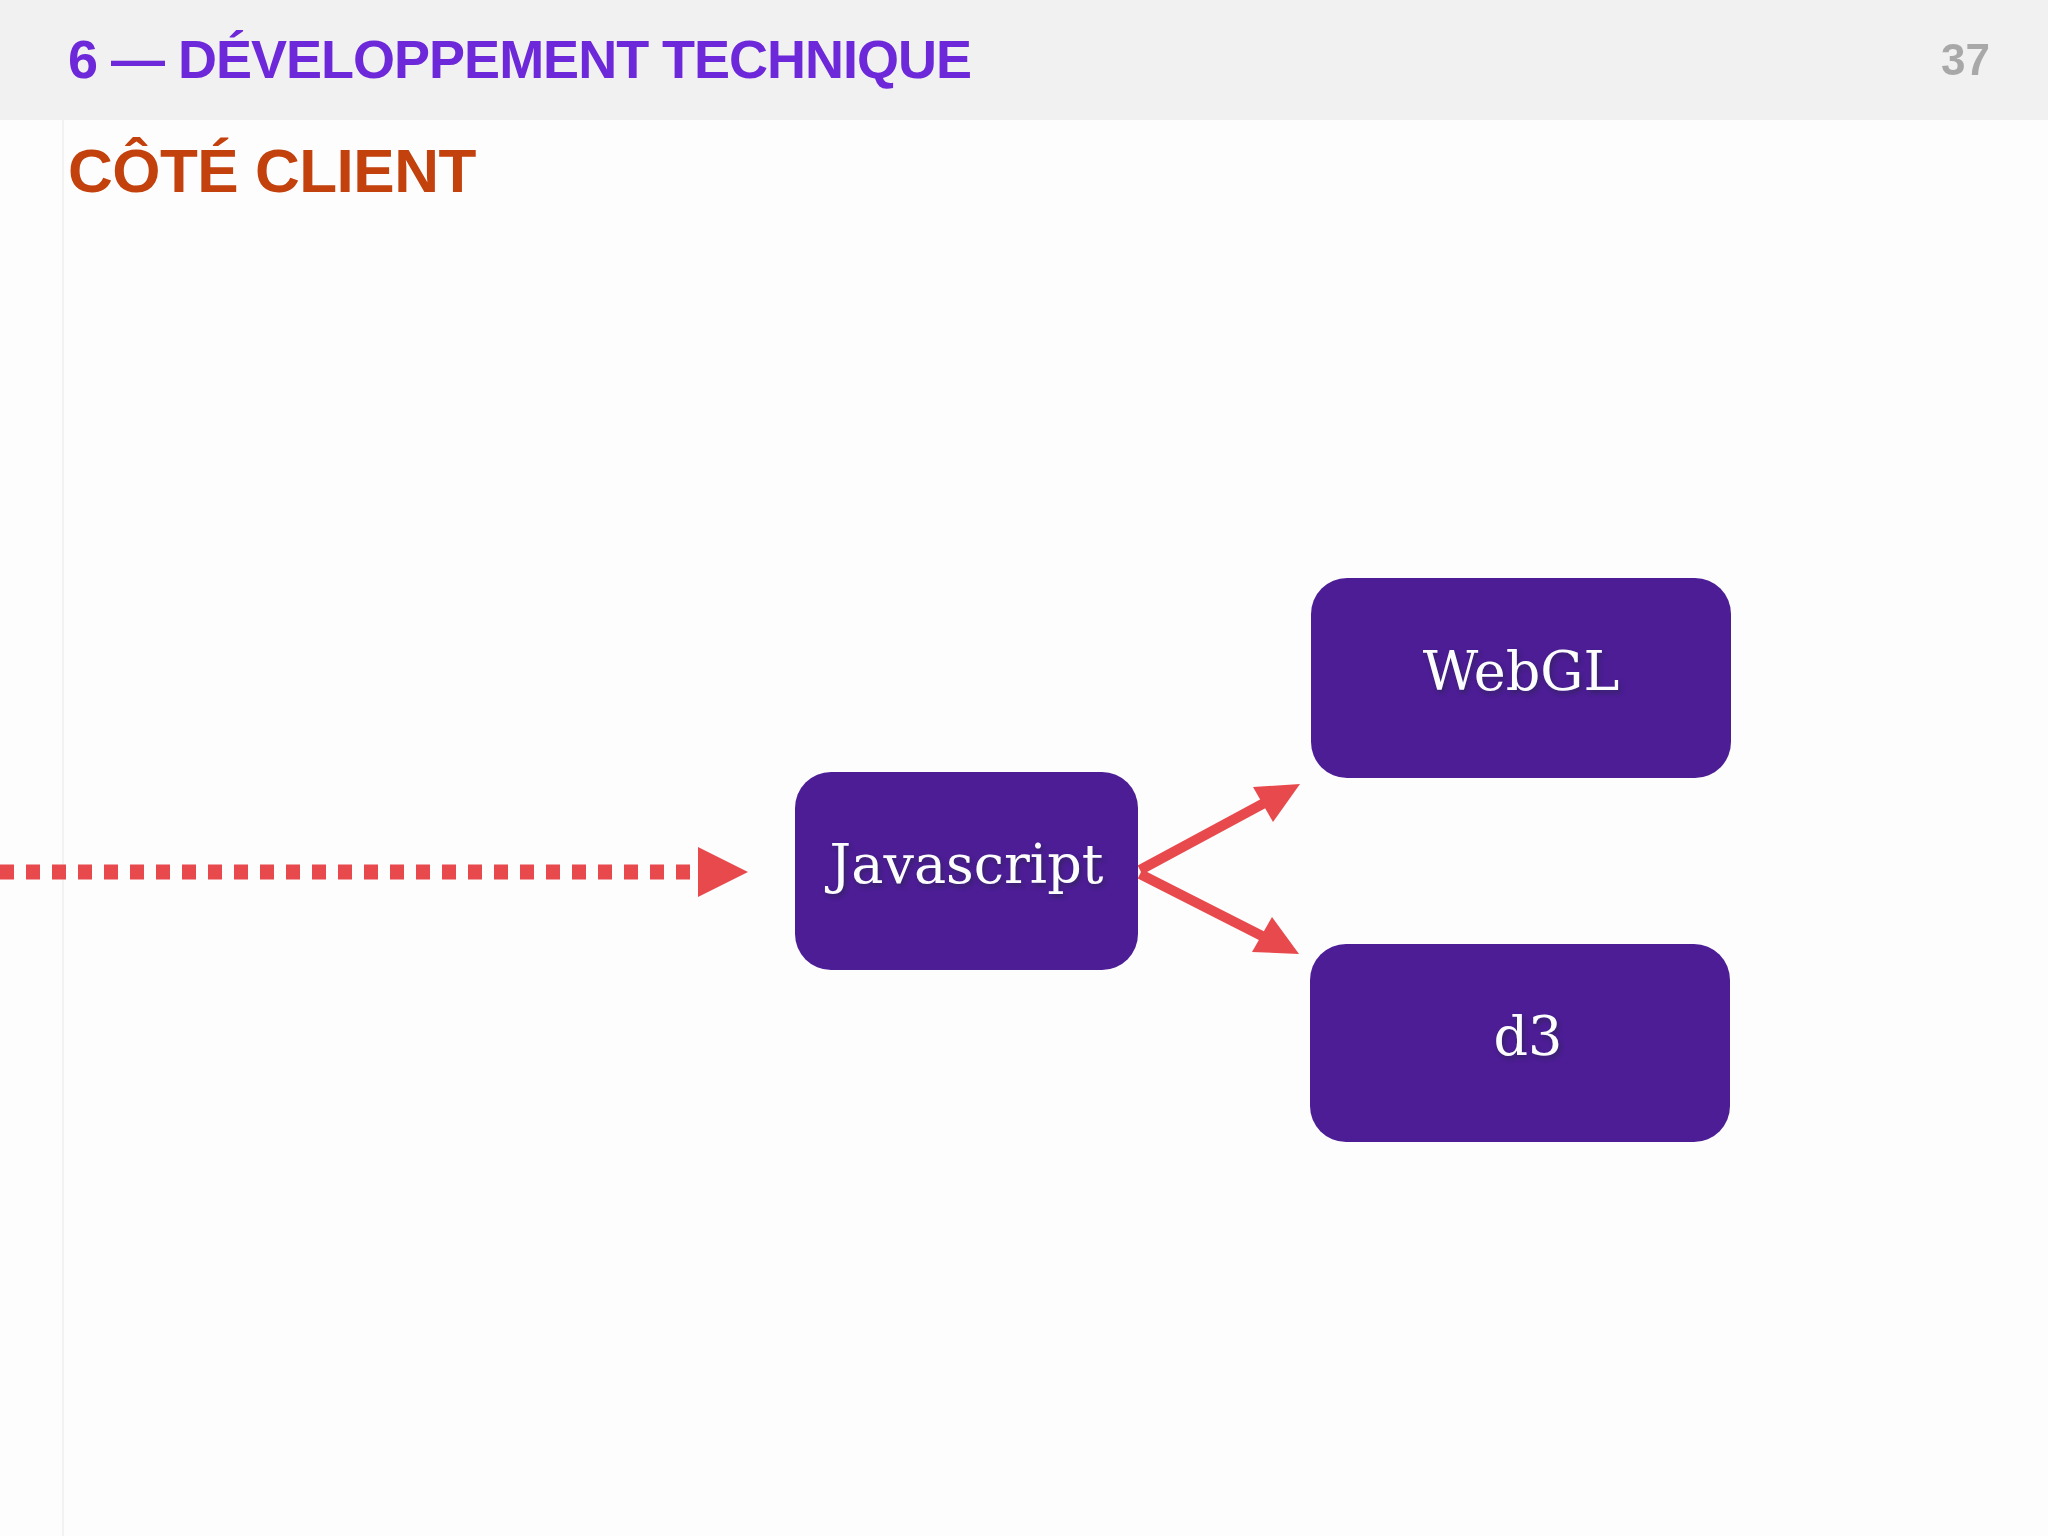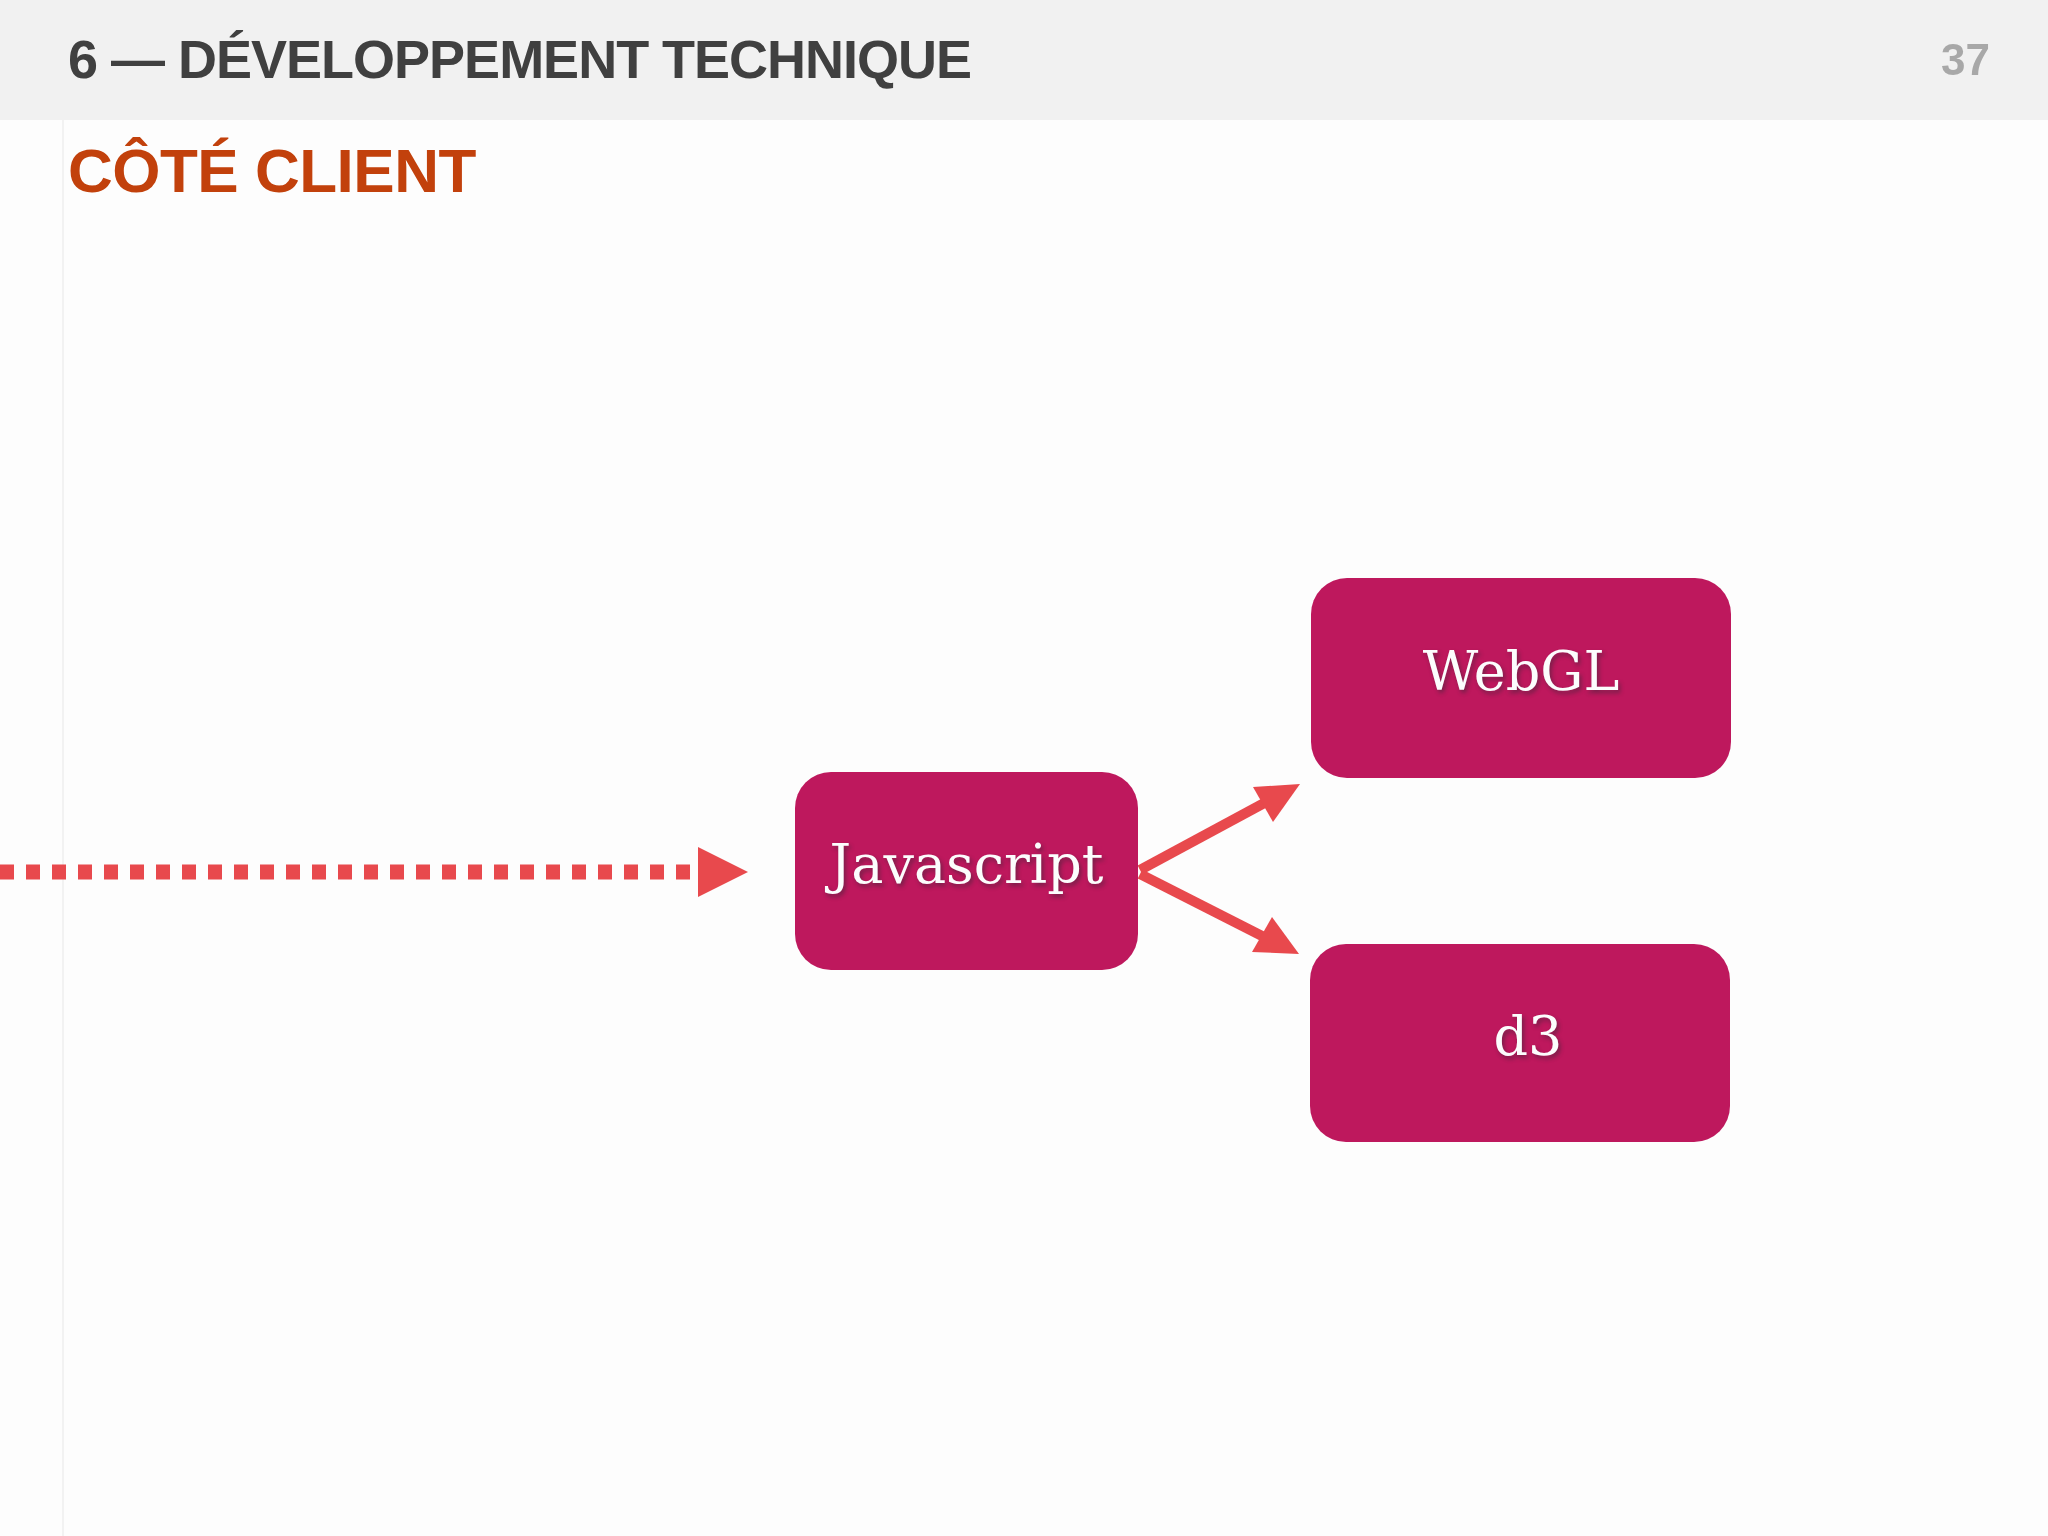--- a/index.html
+++ b/index.html
@@ -15,21 +15,21 @@
   .header {
     position: absolute; left: 0; top: 0;
     width: 2048px; height: 120px;
     background: #f1f1f1;
   }
   .header-title {
     position: absolute; left: 68px; top: 50%;
     transform: translateY(-52%);
     font-size: 54px; font-weight: bold;
     letter-spacing: -1px;
-    color: #404040;
+    color: #6d28d9;
     white-space: nowrap;
   }
   .page-number {
     position: absolute; right: 58px; top: 50%;
     transform: translateY(-50%);
     font-size: 44px; font-weight: bold;
     color: #a8a8a8;
   }
 
   
@@ -44,21 +44,21 @@
 
   
   .vline {
     position: absolute; left: 62px; top: 120px; bottom: 0;
     width: 2px; background: #f2f2f2;
   }
 
   
   .node {
     position: absolute;
-    background: #be185d;
+    background: #4c1d95;
     border-radius: 36px;
     display: flex; align-items: center; justify-content: center;
     box-sizing: border-box;
     padding-bottom: 14px;
     color: #fcfdfd;
     font-family: "DejaVu Serif", "Liberation Serif", serif;
     font-size: 54px;
     text-shadow: 2px 3px 4px rgba(30, 42, 48, 0.45);
   }
   .node-javascript { left: 775px;  top: 772px; width: 343px; height: 198px; margin-left: 20px; }

